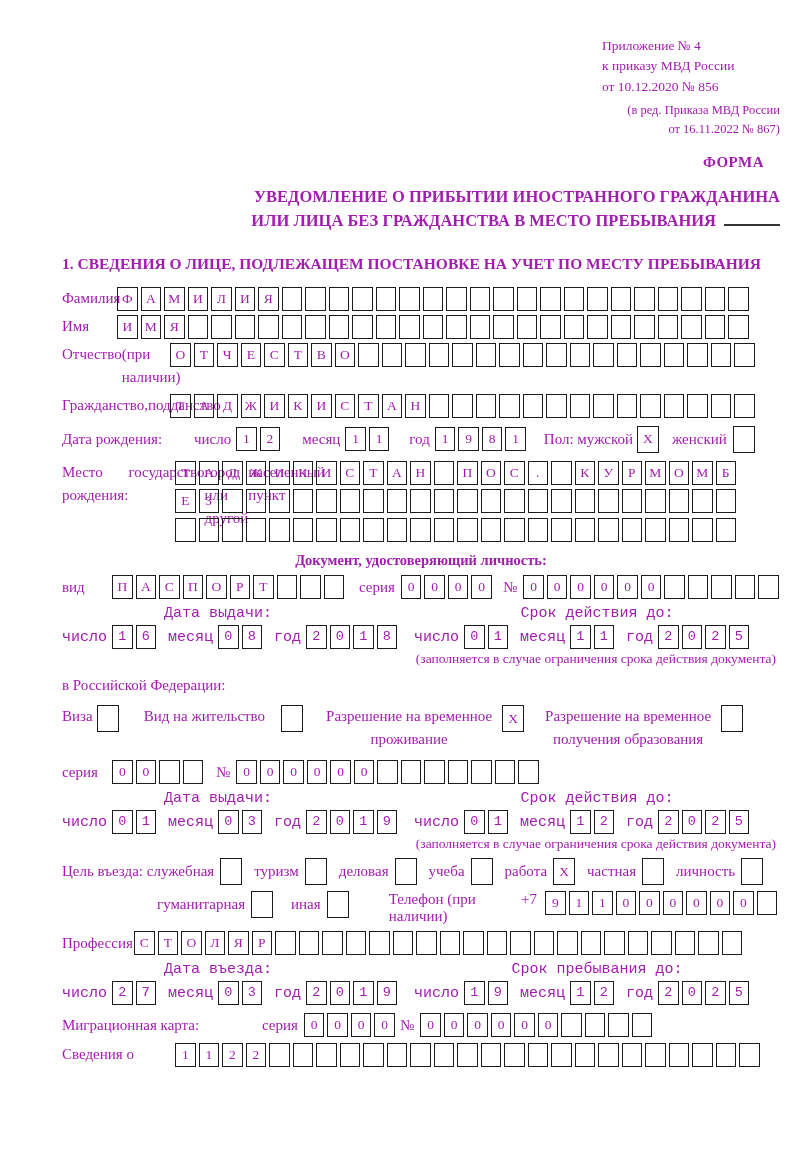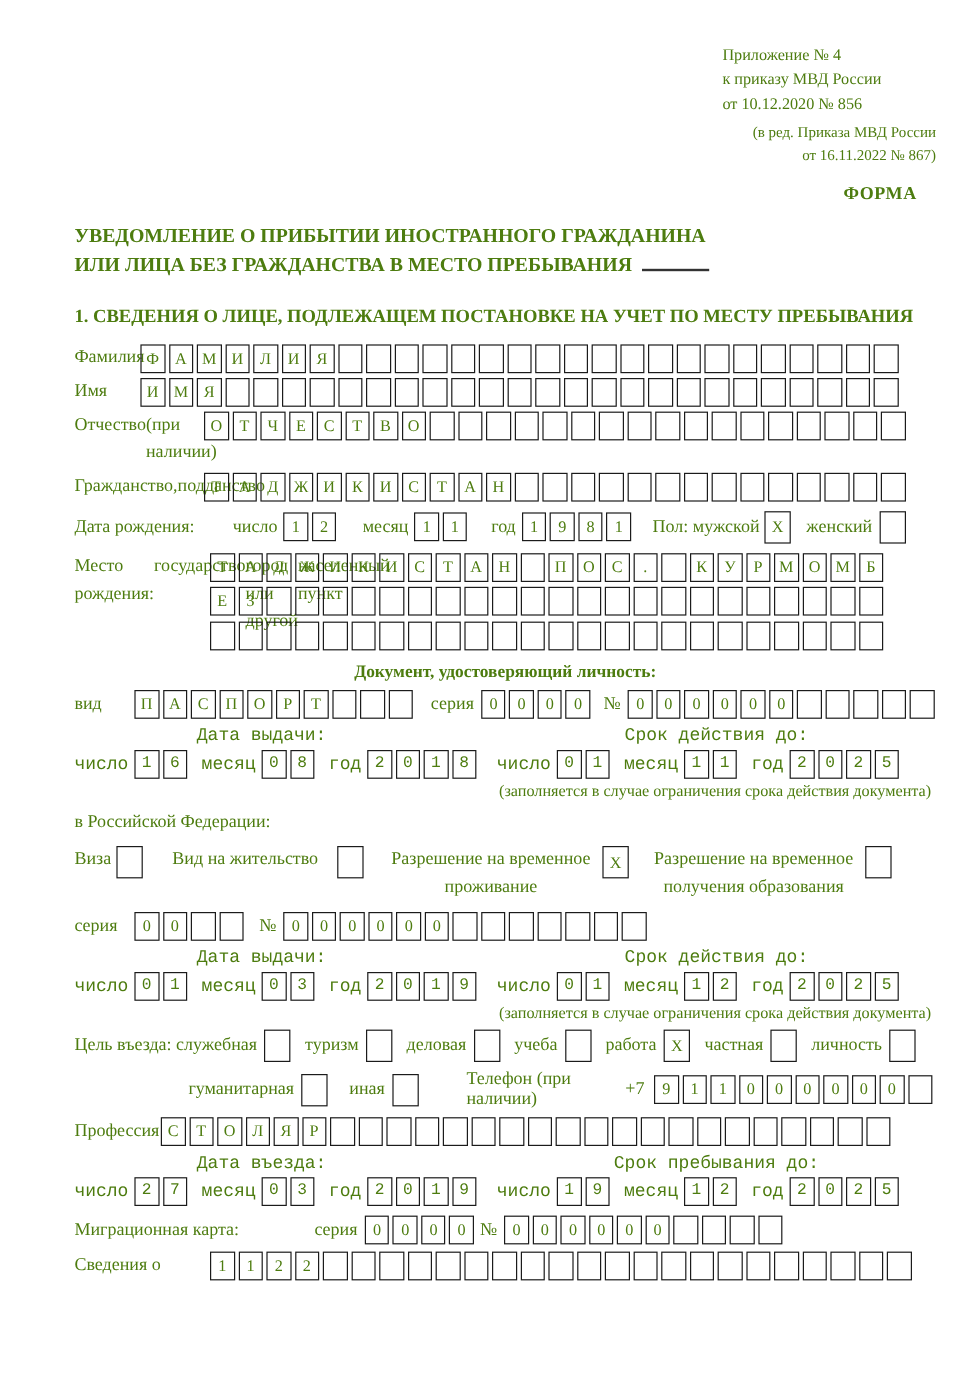--- a/index.html
+++ b/index.html
@@ -1,28 +1,28 @@
 <!DOCTYPE html>
 <html><head>
 <meta charset="utf-8">
 <style>
   * { box-sizing: border-box; }
   html,body { margin:0; padding:0; background:#fff; }
   .page {
-    width:800px; height:1163px; background:#ffffff; color:#4d7c0f;
+    width:800px; height:1163px; background:#ffffff; color:#a21caf;
     font-family:"Liberation Serif", serif; font-size:15px;
     padding:36px 20px 0 62px; overflow:hidden; position:relative;
   }
   
   .hdr-block { margin-left:auto; width:178px; font-size:13.5px; line-height:1.5; }
   .hdr-block .line { white-space:nowrap; }
   .hdr-block .edition { font-size:12.5px; margin-top:4px;text-align:right; }
   .forma { text-align:right; font-weight:bold; font-size:15px; margin:16px 16px 0 0; letter-spacing:0.5px; }
   
-  .title { text-align:left; font-weight:bold; font-size:16.5px; line-height:1.45; margin-top:14px; }
+  .title { text-align:right; font-weight:bold; font-size:16.5px; line-height:1.45; margin-top:14px; }
   .title-underline { display:inline-block; width:56px; border-bottom:2px solid #333; height:1em; margin-left:8px; }
   .sec-heading { font-weight:bold; font-size:15.5px; margin-top:22px; margin-bottom:14px; white-space:nowrap; }
   
   .boxes { display:inline-flex; flex-wrap:nowrap; }
   .cbox {
     display:inline-flex; align-items:center; justify-content:center; flex:none;
     width:20.5px; height:24px; border:1.7px solid #1b1b1b; margin-right:3px;
     font-size:13.5px; line-height:1;
   }
   .chk .cbox { width:22px; height:27px; }
@@ -47,21 +47,21 @@
   .dlab + .boxes { margin-right:9px; }
   .note-right { text-align:right; font-size:13.5px; margin:2px 4px 6px 0; }
   .intro { line-height:1.6; margin-top:4px; }
   
   .permits { display:flex; align-items:flex-start; margin:8px 0 10px 0; }
   .popt { display:flex; align-items:flex-start; }
   .popt .plbl { line-height:1.5; }
   .popt .plbl.centered { text-align:center; }
   .popt .chk { margin-left:8px; margin-top:0; }
   
-  .purpose { display:flex; align-items:center; margin-bottom:6px; }
+  .purpose { display:flex; align-items:flex-start; margin-bottom:6px; }
   .purpose .opt { display:flex; align-items:center; margin-right:9px; }
   .purpose .opt .chk { margin-left:6px; }
   .indent95 { margin-left:95px; }
 </style>
 </head>
 <body>
 
 <div class="page">
 
   <div class="hdr-block">

